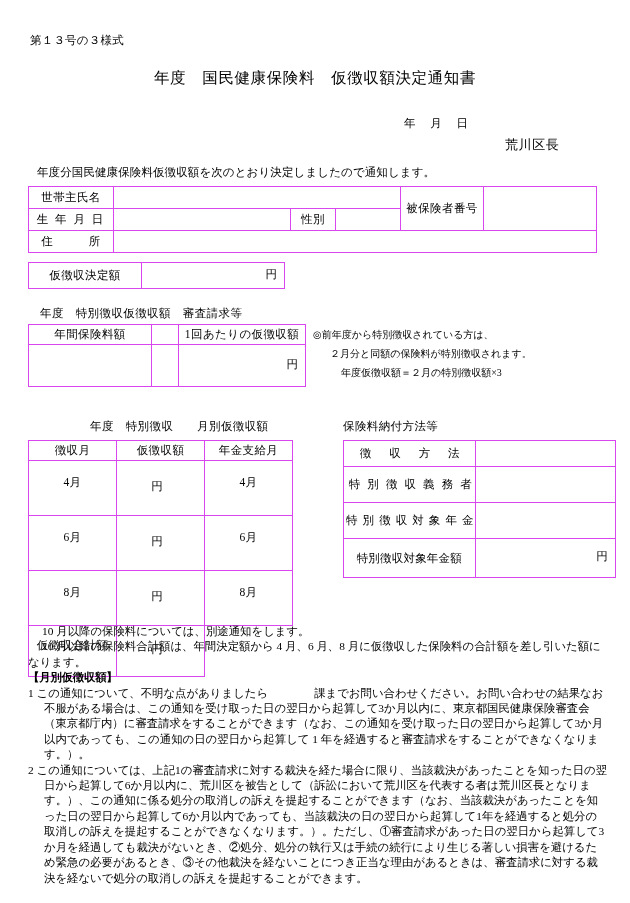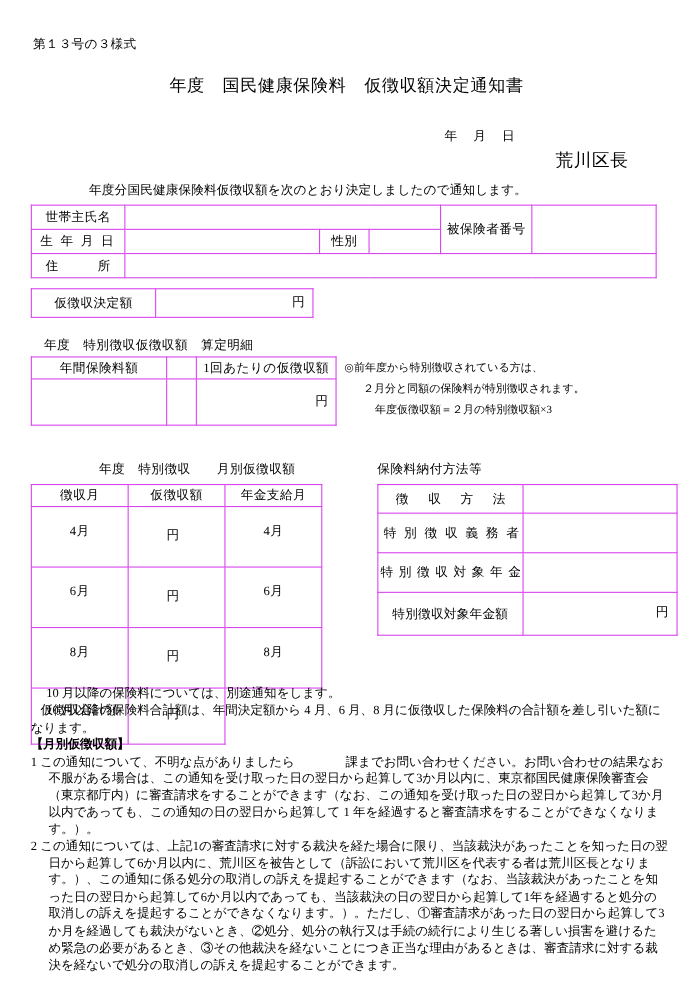--- a/index.html
+++ b/index.html
@@ -45,31 +45,30 @@
   .date-line {
     left: 404px;
     top: 116px;
     font-size: 11.5px;
     letter-spacing: 1.6px;
     white-space: nowrap;
   }
   .issuer {
     left: 505px;
     top: 136px;
-    font-size: 16px;
+    font-size: 13px;
     letter-spacing: .6px;
     white-space: nowrap;
   }
   .lead-sentence {
     left: 37px;
     top: 165px;
     font-size: 11.5px;
     letter-spacing: .1px;
     white-space: nowrap;
-    margin-left: 44px;
   }
 
   
   table.grid {
     border-collapse: collapse;
     table-layout: fixed;
   }
   table.grid td {
     border: 1px solid #d946ef;
     font-size: 11.5px;
@@ -247,21 +246,21 @@
         <col style="width:143px">
       </colgroup>
     <tbody>
       <tr>
         <td class="lbl-tight">仮徴収決定額</td>
         <td class="yen">円</td>
       </tr>
     </tbody>
   </table>
 
-  <div class="abs hdr-detail">年度　特別徴収仮徴収額　算定明細</div>
+  <div class="abs hdr-detail">年度　特別徴収仮徴収額　審査請求等</div>
 
   <table class="abs grid tbl-detail">
     <colgroup>
         <col style="width:123px">
         <col style="width:27px">
         <col style="width:127px">
       </colgroup>
     <tbody>
       <tr>
         <td class="h lbl-tight">年間保険料額</td>

